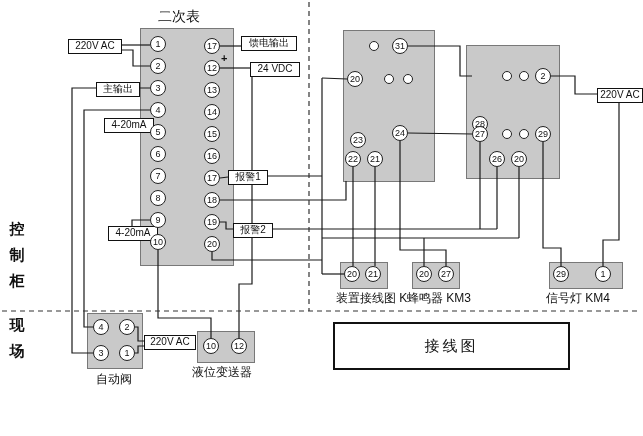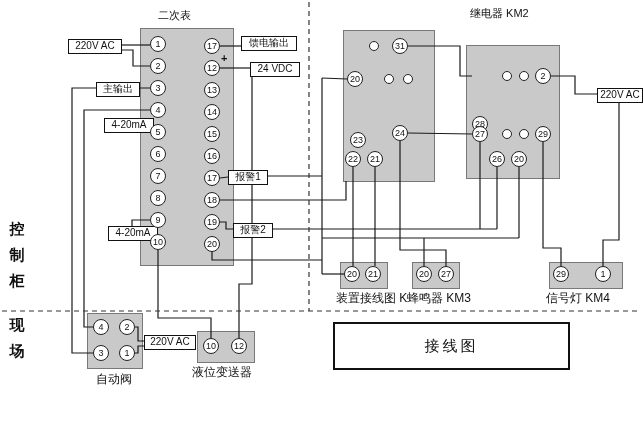--- a/index.html
+++ b/index.html
@@ -2,21 +2,21 @@
 <html><head>
 <meta charset="utf-8">
 <style>
   html,body{margin:0;padding:0;background:#fff}
   #stage{position:relative;width:643px;height:436px;background:#fff;overflow:hidden;
          font-family:"Liberation Sans","DejaVu Sans",sans-serif;color:#111}
   .blk{position:absolute;background:#c9c9c9;border:1px solid #787878;z-index:1}
   #wires{position:absolute;left:0;top:0;z-index:2}
   .lblbox{position:absolute;background:#fff;border:1px solid #111;font-size:10px;height:13px;
           line-height:12px;text-align:center;white-space:nowrap;z-index:3;box-sizing:content-box}
-  .title{position:absolute;font-size:11px;white-space:nowrap;z-index:3}
+  .title{position:absolute;font-size:14px;white-space:nowrap;z-index:3}
   .complabel{position:absolute;font-size:12px;white-space:nowrap;z-index:3}
   .zone{position:absolute;left:6px;width:22px;text-align:center;font-size:15px;font-weight:bold;z-index:3}
   .term{position:absolute;border-radius:50%;background:#fff;border:1px solid #222;
         text-align:center;font-size:9px;box-sizing:border-box;z-index:3;overflow:hidden}
   #plus{position:absolute;left:221px;top:52px;font-size:11px;font-weight:bold;z-index:3}
 
   
   #blk-meter{left:140px;top:28px;width:92px;height:236px}
   #blk-km1{left:343px;top:30px;width:90px;height:150px}
   #blk-km2{left:466px;top:45px;width:92px;height:132px}
@@ -105,21 +105,20 @@
   <div class="blk" id="blk-meter"></div>
   <div class="blk" id="blk-km1"></div>
   <div class="blk" id="blk-km2"></div>
   <div class="blk" id="blk-button"></div>
   <div class="blk" id="blk-buzzer"></div>
   <div class="blk" id="blk-lamp"></div>
   <div class="blk" id="blk-valve"></div>
   <div class="blk" id="blk-trans"></div>
 
   <div class="title" id="t-meter">二次表</div>
-  <div class="title" id="t-km2">继电器 KM2</div>
 
   <div class="complabel" id="lab-button">装置接线图 K</div>
   <div class="complabel" id="lab-buzzer">蜂鸣器 KM3</div>
   <div class="complabel" id="lab-lamp">信号灯 KM4</div>
   <div class="complabel" id="lab-valve">自动阀</div>
   <div class="complabel" id="lab-trans">液位变送器</div>
 
   <div class="lblbox" id="lb-ac-top">220V AC</div>
   <div class="lblbox" id="lb-feed">馈电输出</div>
   <div class="lblbox" id="lb-dc">24 VDC</div>

